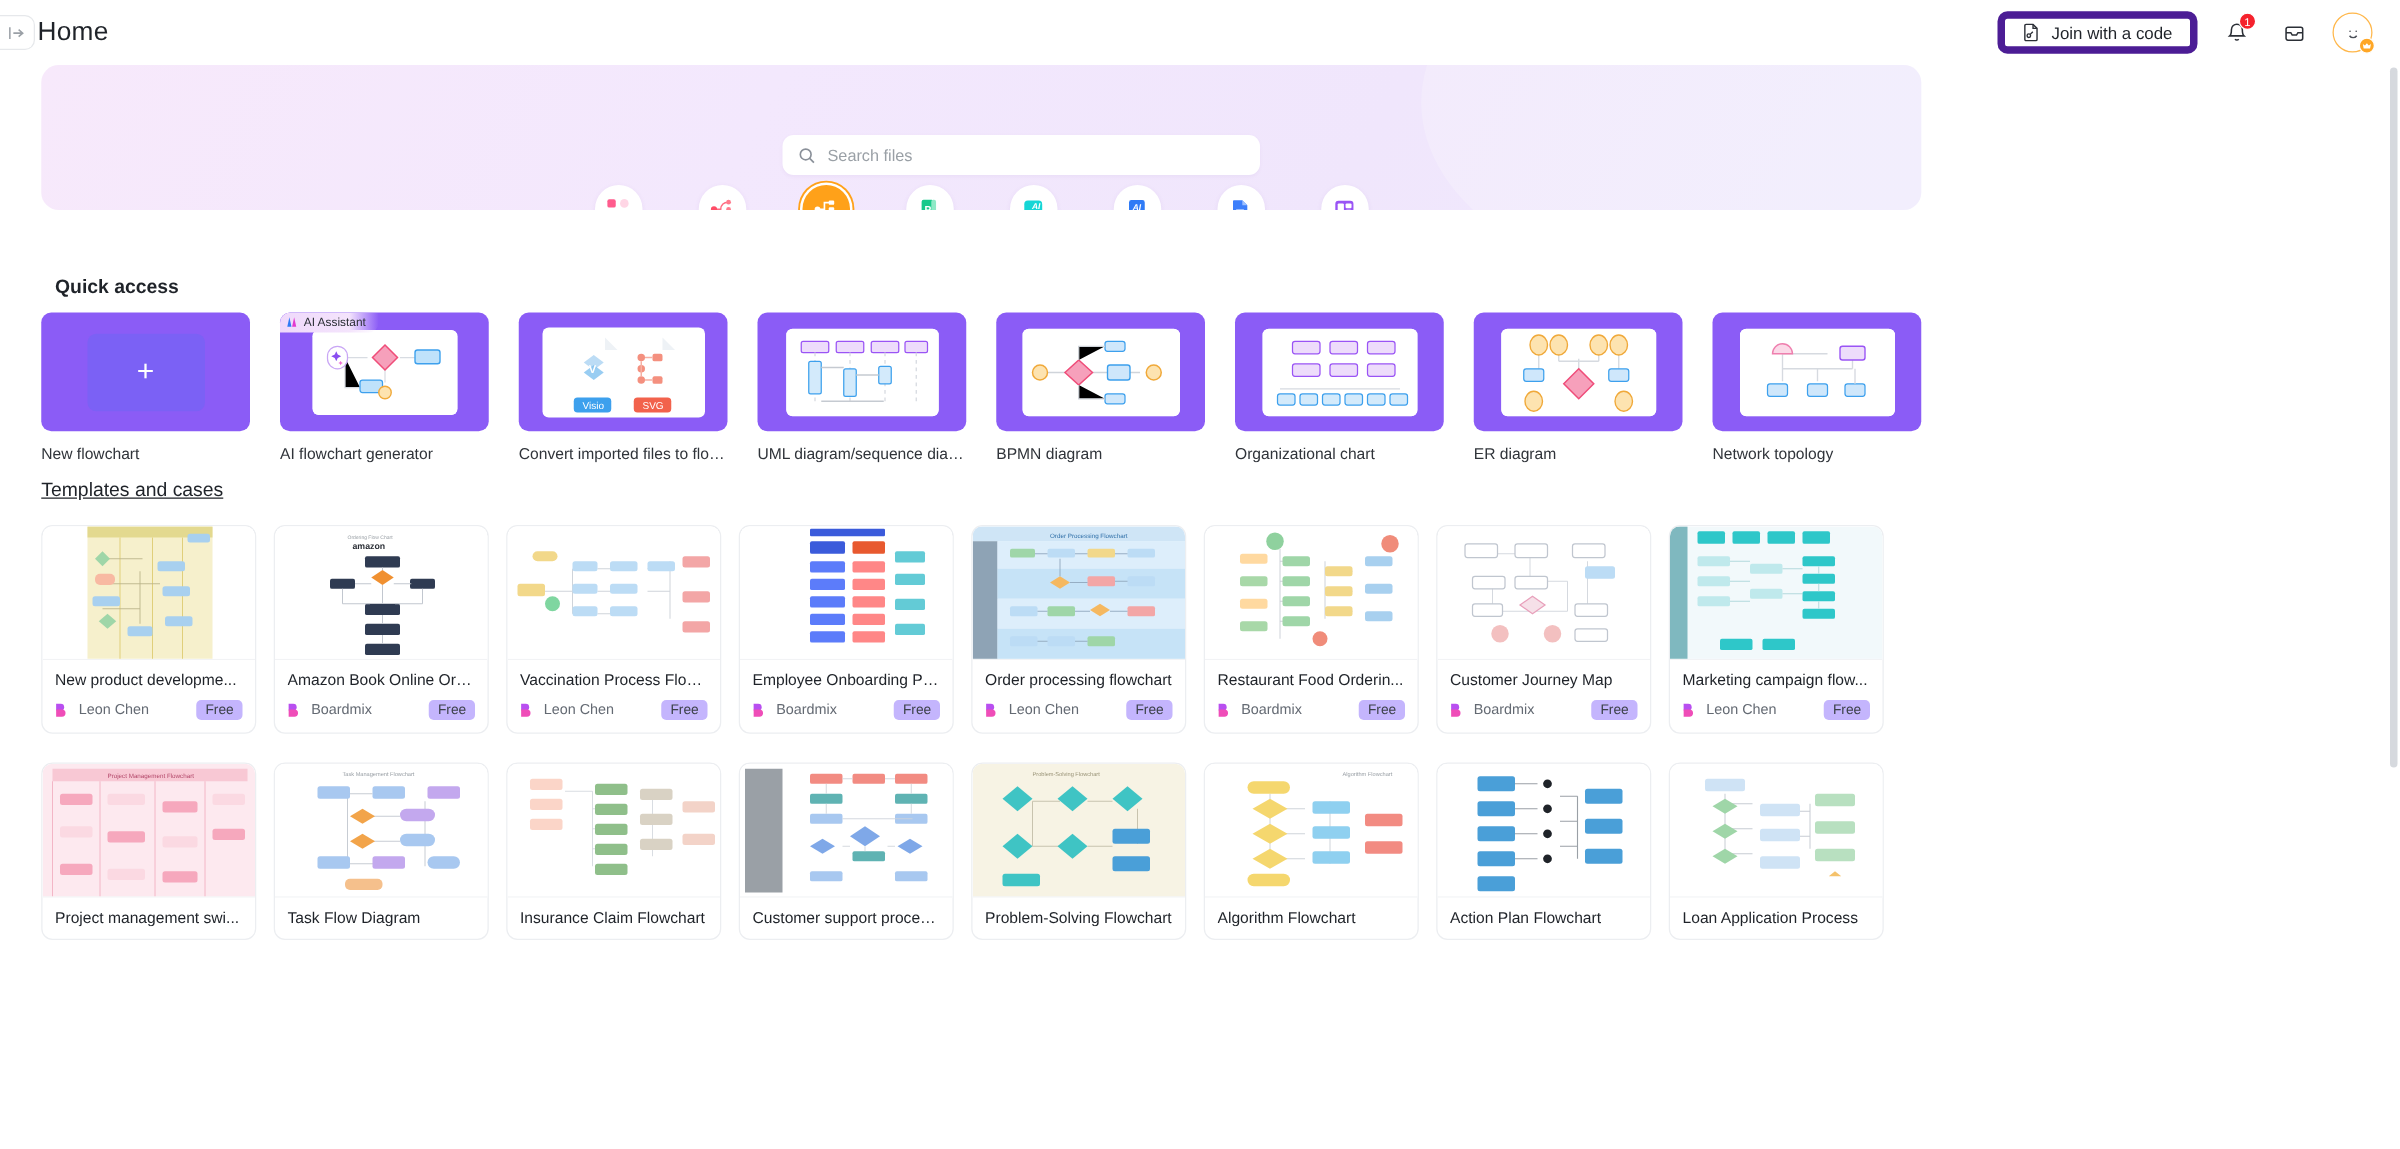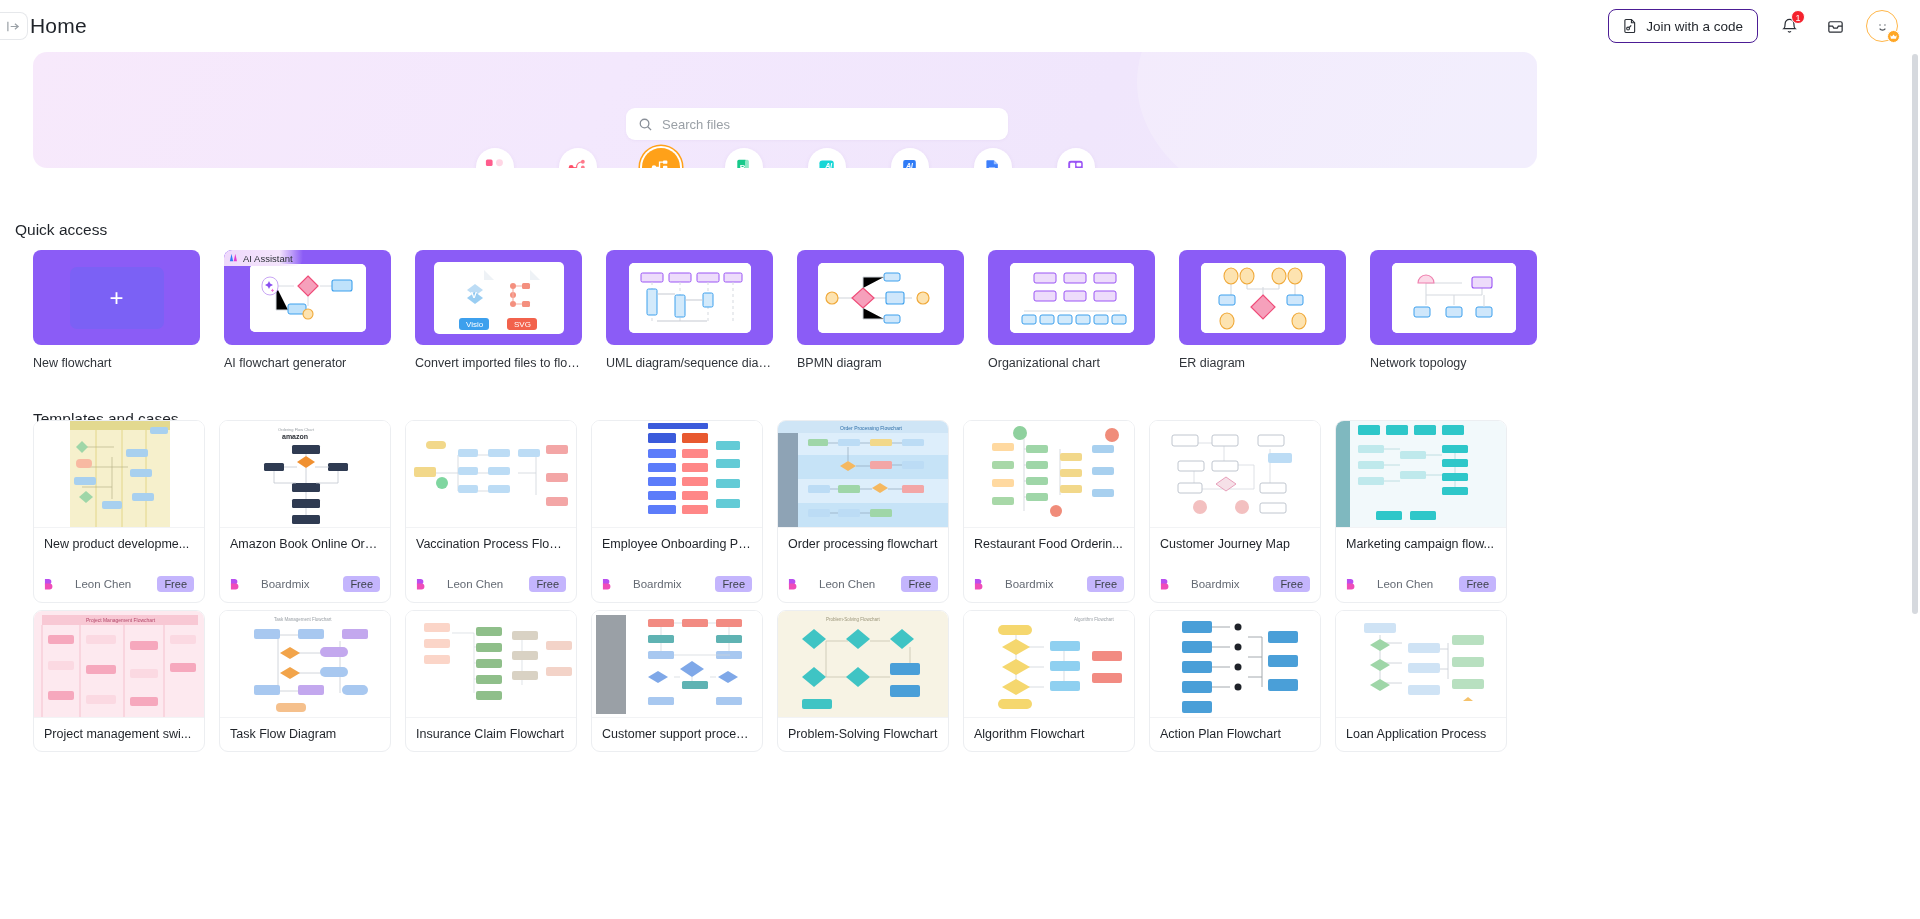--- a/index.html
+++ b/index.html
@@ -27,21 +27,21 @@
     margin-left: 2px; font-size: 21px; font-weight: 400; color: #1f2329;
     letter-spacing: .2px;
   }
   .topbar-right {
     margin-left: auto; display: flex; align-items: center; gap: 16px;
     padding-right: 22px;
   }
   .join-btn {
     display: flex; align-items: center; gap: 8px;
     height: 34px; padding: 0 14px;
-    border: 1px solid #4c1d95; border-radius: 8px;
+    border: 6px solid #4c1d95; border-radius: 8px;
     background: #fff; cursor: pointer; font-size: 13.5px; color: #1f2329;
   }
   .icon-btn {
     position: relative; width: 30px; height: 30px;
     display: flex; align-items: center; justify-content: center;
     cursor: pointer; color: #2b2f36;
   }
   .badge {
     position: absolute; top: -1px; right: -1px;
     min-width: 14px; height: 14px; padding: 0 3px;
@@ -104,22 +104,22 @@
   }
   .cat.active .cat-ico {
     background: #ffa119; box-shadow: 0 0 0 2px #fff, 0 0 0 3.5px #ffa119;
   }
   .cat-label { font-size: 12.5px; color: #30343a; white-space: nowrap; }
 
   
   .section-title {
     font-size: 15.5px; color: #1f2329; font-weight: 400;
   }
-  #quick-title { position: absolute; top: 221px; left: 15px; }
-  #tpl-title   { position: absolute; top: 410px; left: 33px; }
+  #quick-title { position: absolute; top: 221px; left: 44px; font-weight: bold; }
+  #tpl-title   { position: absolute; top: 384px; left: 33px; text-decoration: underline; }
 
   
   .quick-row {
     position: absolute; top: 250px; left: 33px;
     width: 1504px; display: flex; gap: 24px;
   }
   .quick-card {
     width: 167px; cursor: pointer;
   }
   .quick-thumb {
@@ -158,21 +158,21 @@
   .tpl-thumb {
     width: 100%; height: 107px; overflow: hidden; position: relative;
     background: #fff; border-bottom: 1px solid #f2f3f5;
   }
   .tpl-body { padding: 9px 10px 10px 10px; }
   .tpl-name {
     font-size: 12.5px; color: #1f2329;
     white-space: nowrap; overflow: hidden; text-overflow: ellipsis;
   }
   .tpl-meta {
-    margin-top: 25px; display: flex; align-items: center; gap: 20px;
+    margin-top: 9px; display: flex; align-items: center; gap: 8px;
   }
   .tpl-author { font-size: 11.5px; color: #646a73; flex: 1;
     white-space: nowrap; overflow: hidden; text-overflow: ellipsis; }
   .tpl-tag {
     font-size: 11px; color: #3c4149; background: #c4b5fd;
     padding: 2px 7px; border-radius: 4px;
   }
   .bm-logo { width: 11px; height: 12px; flex: none; }
 
   

